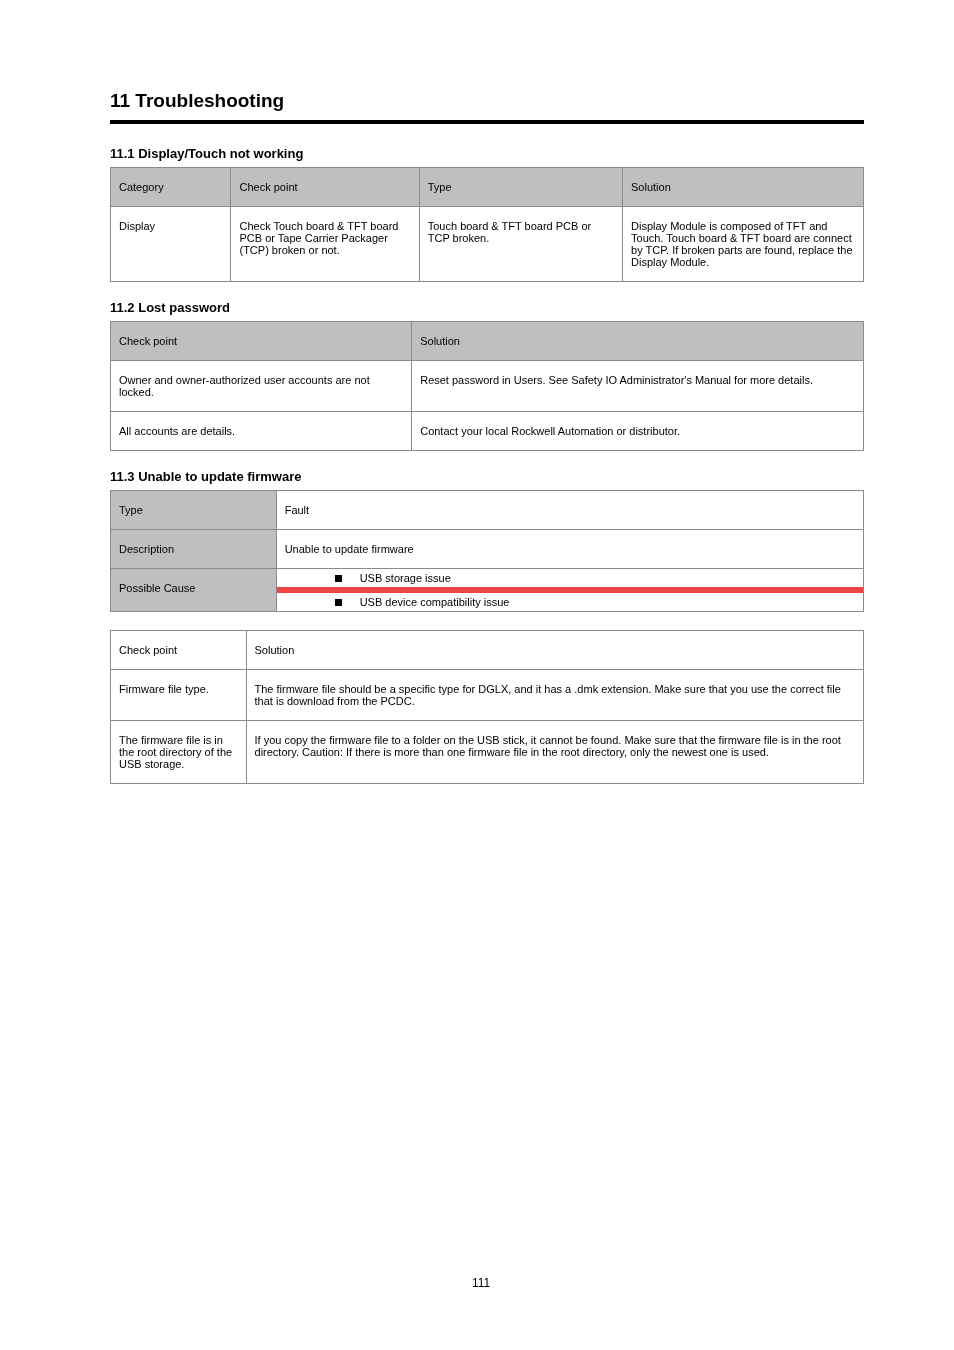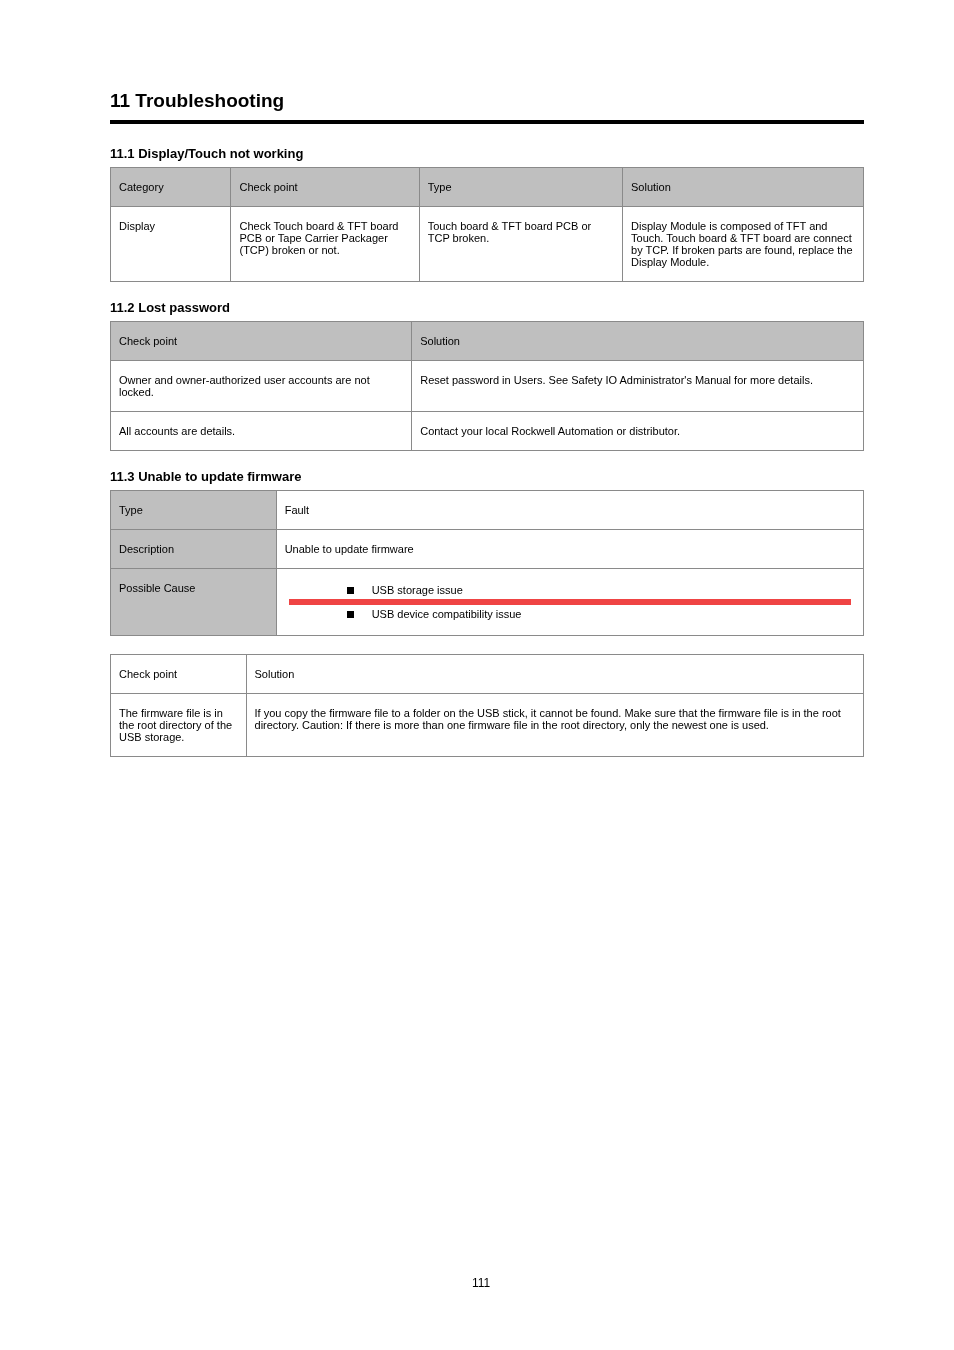--- a/index.html
+++ b/index.html
@@ -17,21 +17,21 @@
 .t1 col.c3 { width: 27%; }
 .t1 col.c4 { width: 32%; }
 .t2 col.c1 { width: 40%; }
 .t2 col.c2 { width: 60%; }
 .t3 col.c1 { width: 22%; }
 .t3 col.c2 { width: 78%; }
 .t4 col.c1 { width: 18%; }
 .t4 col.c2 { width: 82%; }
 .bullet-sq { display: inline-block; width: 7px; height: 7px; background: #000; margin-right: 18px; vertical-align: middle; }
 .bullet-line { display: flex; align-items: center; padding: 3px 0 3px 58px; font-size: 11px; }
-.t3 .bcell { padding: 12px; }
+.t3 .bcell { padding: 0; }
 .t3 .bwrap { border-top: 6px solid #ef4444; }
 .t3 .bwrap:first-child { border-top: none; }
 .page-num { position: absolute; bottom: 60px; left: 4px; width: 100%; text-align: center; font-size: 12px; }
 </style>
 </head>
 <body>
 
 <div class="page">
   <div class="heading">11 Troubleshooting</div>
   <div class="thick-hr"></div>
@@ -121,20 +121,24 @@
     <colgroup>
         <col class="c1">
         <col class="c2">
       </colgroup>
     <tbody>
         <tr>
       <th>Check point</th>
       <th>Solution</th>
     </tr>
     <tr>
+      <td>Firmware file type.</td>
+      <td>The firmware file should be a specific type for DGLX, and it has a .dmk extension. Make sure that you use the correct file that is download from the PCDC.</td>
+    </tr>
+    <tr>
       <td>The firmware file is in the root directory of the USB storage.</td>
       <td>If you copy the firmware file to a folder on the USB stick, it cannot be found. Make sure that the firmware file is in the root directory. Caution: If there is more than one firmware file in the root directory, only the newest one is used.</td>
     </tr>
   </tbody>
     </table>
 </div>
 
 <div class="page-num">111</div>
 
 </body></html>

